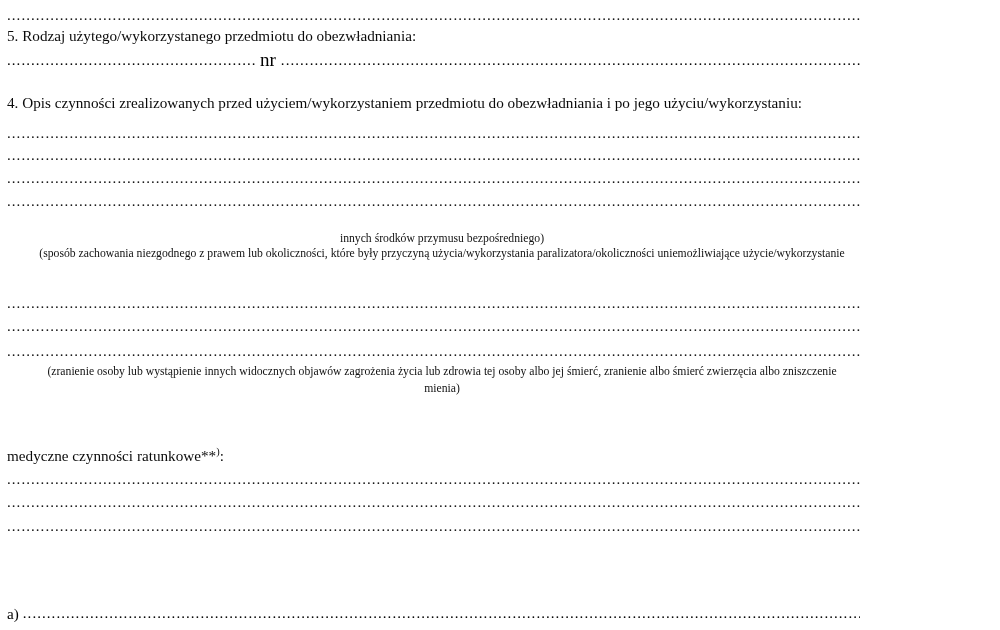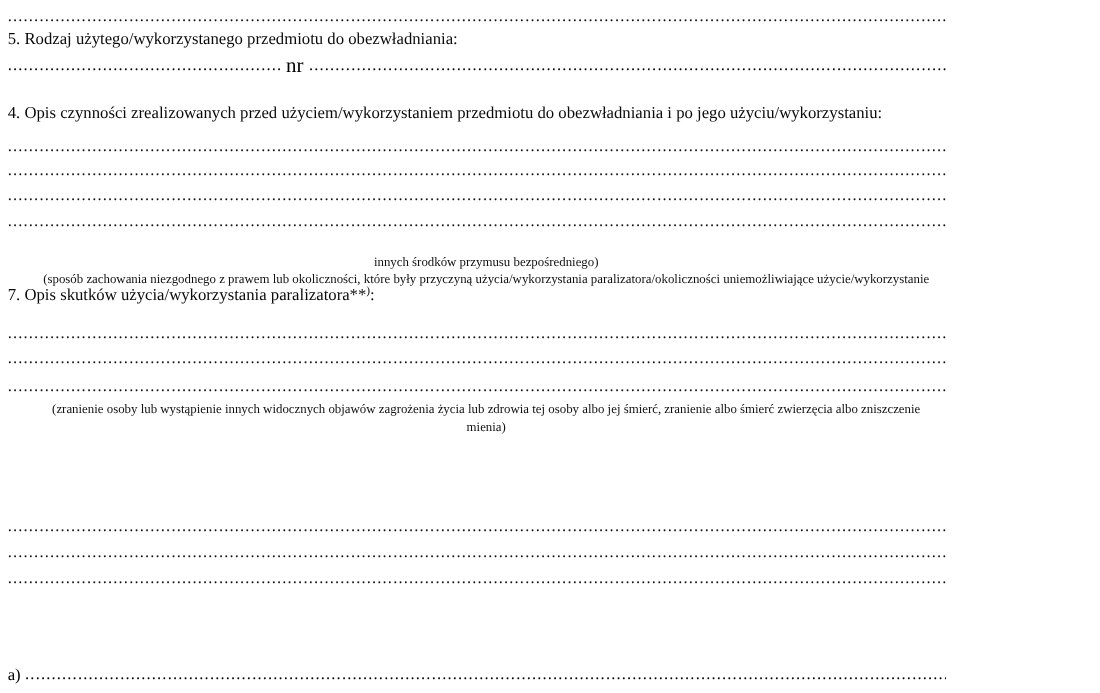--- a/index.html
+++ b/index.html
@@ -139,32 +139,32 @@
   <div class="heading" style="top:93px;">4. Opis czynności zrealizowanych przed użyciem/wykorzystaniem przedmiotu do obezwładniania i po jego użyciu/wykorzystaniu:</div>
 
   <div class="dotline" style="top:126px;"></div>
   <div class="dotline" style="top:148px;"></div>
   <div class="dotline" style="top:171px;"></div>
   <div class="dotline" style="top:194px;"></div>
 
   <div class="caption" style="top:214px;margin-top:32px;">(sposób zachowania niezgodnego z prawem lub okoliczności, które były przyczyną użycia/wykorzystania paralizatora/okoliczności uniemożliwiające użycie/wykorzystanie</div>
   <div class="caption" style="top:231px;">innych środków przymusu bezpośredniego)</div>
 
-  <div class="heading" style="top:259px;">
-    <span>7. Opis skutków użycia/wykorzystania paralizatora</span><span>**</span><sup class="mark">)</sup><span>:</span>
-  </div>
 
   <div class="dotline" style="top:296px;"></div>
   <div class="dotline" style="top:319px;"></div>
   <div class="dotline" style="top:344px;"></div>
 
   <div class="caption" style="top:381px;">mienia)</div>
   <div class="caption" style="top:364px;">(zranienie osoby lub wystąpienie innych widocznych objawów zagrożenia życia lub zdrowia tej osoby albo jej śmierć, zranienie albo śmierć zwierzęcia albo zniszczenie</div>
 
 
+  <div class="heading" style="top:446px;">
+    <span>medyczne czynności ratunkowe</span><span>**</span><sup class="mark">)</sup><span>:</span>
+  </div>
 
   <div class="dotline" style="top:472px;"></div>
   <div class="dotline" style="top:495px;"></div>
   <div class="dotline" style="top:519px;"></div>
 
 
   <div class="listrow" style="top:605px;">
     <span class="lbl">a)</span><span class="fill">............................................................................................................................................................................................................................................................</span>
   </div>
 

